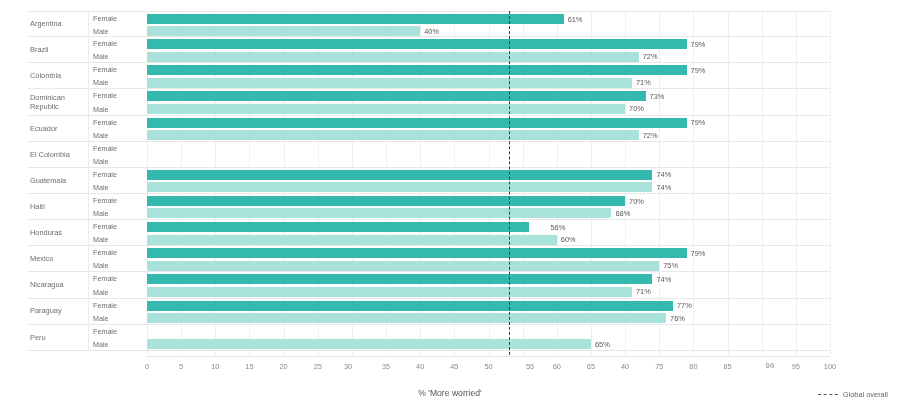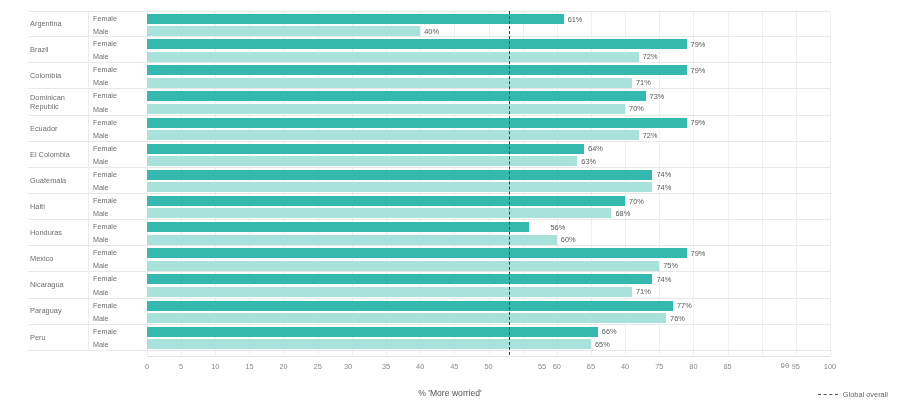--- a/index.html
+++ b/index.html
@@ -310,30 +310,20 @@
               <div class="bar-value" style="left: 491.76px;">72%</div>
             </div>
           </div>
         </div>
         <div class="country-block">
           <div class="country-name">El Colombia</div>
           <div class="gender-col">
             <div class="gender-label female">Female</div>
             <div class="gender-label male">Male</div>
           </div>
-          <div class="bars">
-            <div class="bar-row female">
-              <div class="bar female" style="width: 437.12px;"></div>
-              <div class="bar-value" style="left: 437.12px;">64%</div>
-            </div>
-            <div class="bar-row male">
-              <div class="bar male" style="width: 430.29px;"></div>
-              <div class="bar-value" style="left: 430.29px;">63%</div>
-            </div>
-          </div>
         </div>
         <div class="country-block">
           <div class="country-name">Guatemala</div>
           <div class="gender-col">
             <div class="gender-label female">Female</div>
             <div class="gender-label male">Male</div>
           </div>
           <div class="bars">
             <div class="bar-row female">
               <div class="bar female" style="width: 505.42px;"></div>
@@ -430,24 +420,20 @@
             </div>
           </div>
         </div>
         <div class="country-block">
           <div class="country-name">Peru</div>
           <div class="gender-col">
             <div class="gender-label female">Female</div>
             <div class="gender-label male">Male</div>
           </div>
           <div class="bars">
-            <div class="bar-row female">
-              <div class="bar female" style="width: 450.78px;"></div>
-              <div class="bar-value" style="left: 450.78px;">66%</div>
-            </div>
             <div class="bar-row male">
               <div class="bar male" style="width: 443.95px;"></div>
               <div class="bar-value" style="left: 443.95px;">65%</div>
             </div>
           </div>
         </div>
       </div>
 
     <div class="ref-line" style="left: 508.99px;"></div>
 
@@ -456,28 +442,28 @@
         <div class="x-tick" style="left: 34.15px;">5</div>
         <div class="x-tick" style="left: 68.3px;">10</div>
         <div class="x-tick" style="left: 102.45px;">15</div>
         <div class="x-tick" style="left: 136.6px;">20</div>
         <div class="x-tick" style="left: 170.75px;">25</div>
         <div class="x-tick" style="left: 201px;">30</div>
         <div class="x-tick" style="left: 239.05px;">35</div>
         <div class="x-tick" style="left: 273.2px;">40</div>
         <div class="x-tick" style="left: 307.35px;">45</div>
         <div class="x-tick" style="left: 341.5px;">50</div>
-        <div class="x-tick" style="left: 395px;">55</div>
+        <div class="x-tick" style="left: 383px;">55</div>
         <div class="x-tick" style="left: 409.8px;">60</div>
         <div class="x-tick" style="left: 443.95px;">65</div>
         <div class="x-tick" style="left: 478.1px;">40</div>
         <div class="x-tick" style="left: 512.25px;">75</div>
         <div class="x-tick" style="left: 546.4px;">80</div>
         <div class="x-tick" style="left: 580.55px;">85</div>
-        <div class="x-tick" style="left: 638px; font-family: Liberation Mono, monospace;">90</div>
+        <div class="x-tick" style="left: 623px; font-family: Liberation Mono, monospace;">90</div>
         <div class="x-tick" style="left: 648.85px;">95</div>
         <div class="x-tick" style="left: 683px;">100</div>
       </div>
   </div>
 
   <div class="axis-title">% 'More worried'</div>
 
   <div class="legend">
     <span class="legend-dash"></span>
     <span>Global overall</span>

